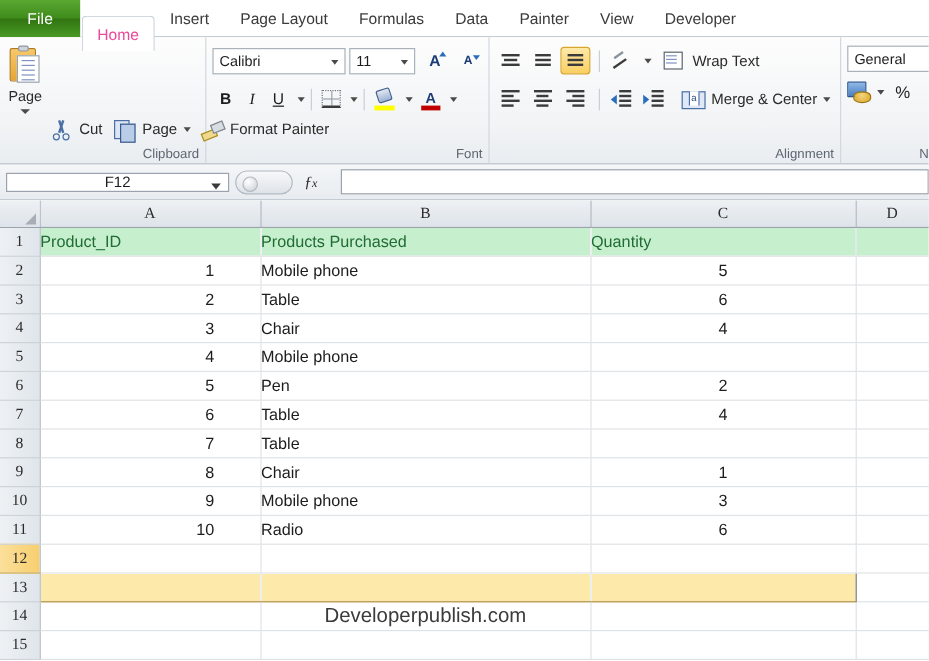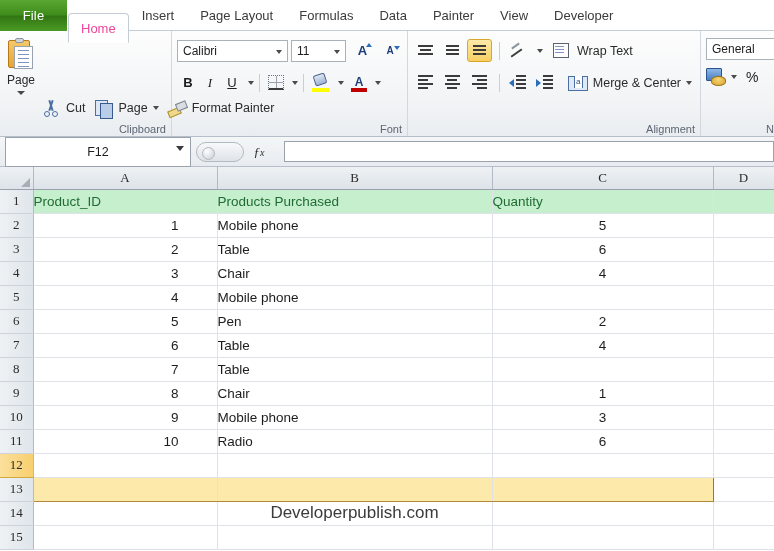--- a/index.html
+++ b/index.html
@@ -310,21 +310,21 @@
 
   
   #fbar {
     height: 30px;
     background: linear-gradient(to bottom,#f4f6f8,#e8ecf0);
     border-bottom: 1px solid #b6bfc9;
     display: flex; align-items: center;
     padding: 0 0 0 2px;
   }
   #namebox {
-    width: 186px; height: 30px; margin-left: 3px;
+    width: 186px; height: 16px; margin-left: 3px;
     background:#ffffff; border:1px solid #9aa3ad;
     display:flex;align-items:center;justify-content:center;
     font-size:12.5px;color:#1d1d1d;position:relative;
   }
   #namebox .nb-caret {
     position:absolute;right:6px;top:8px;width:0;height:0;
     border-left:4px solid transparent;border-right:4px solid transparent;
     border-top:5px solid #3b3b3b;
   }
   #fxzone {

